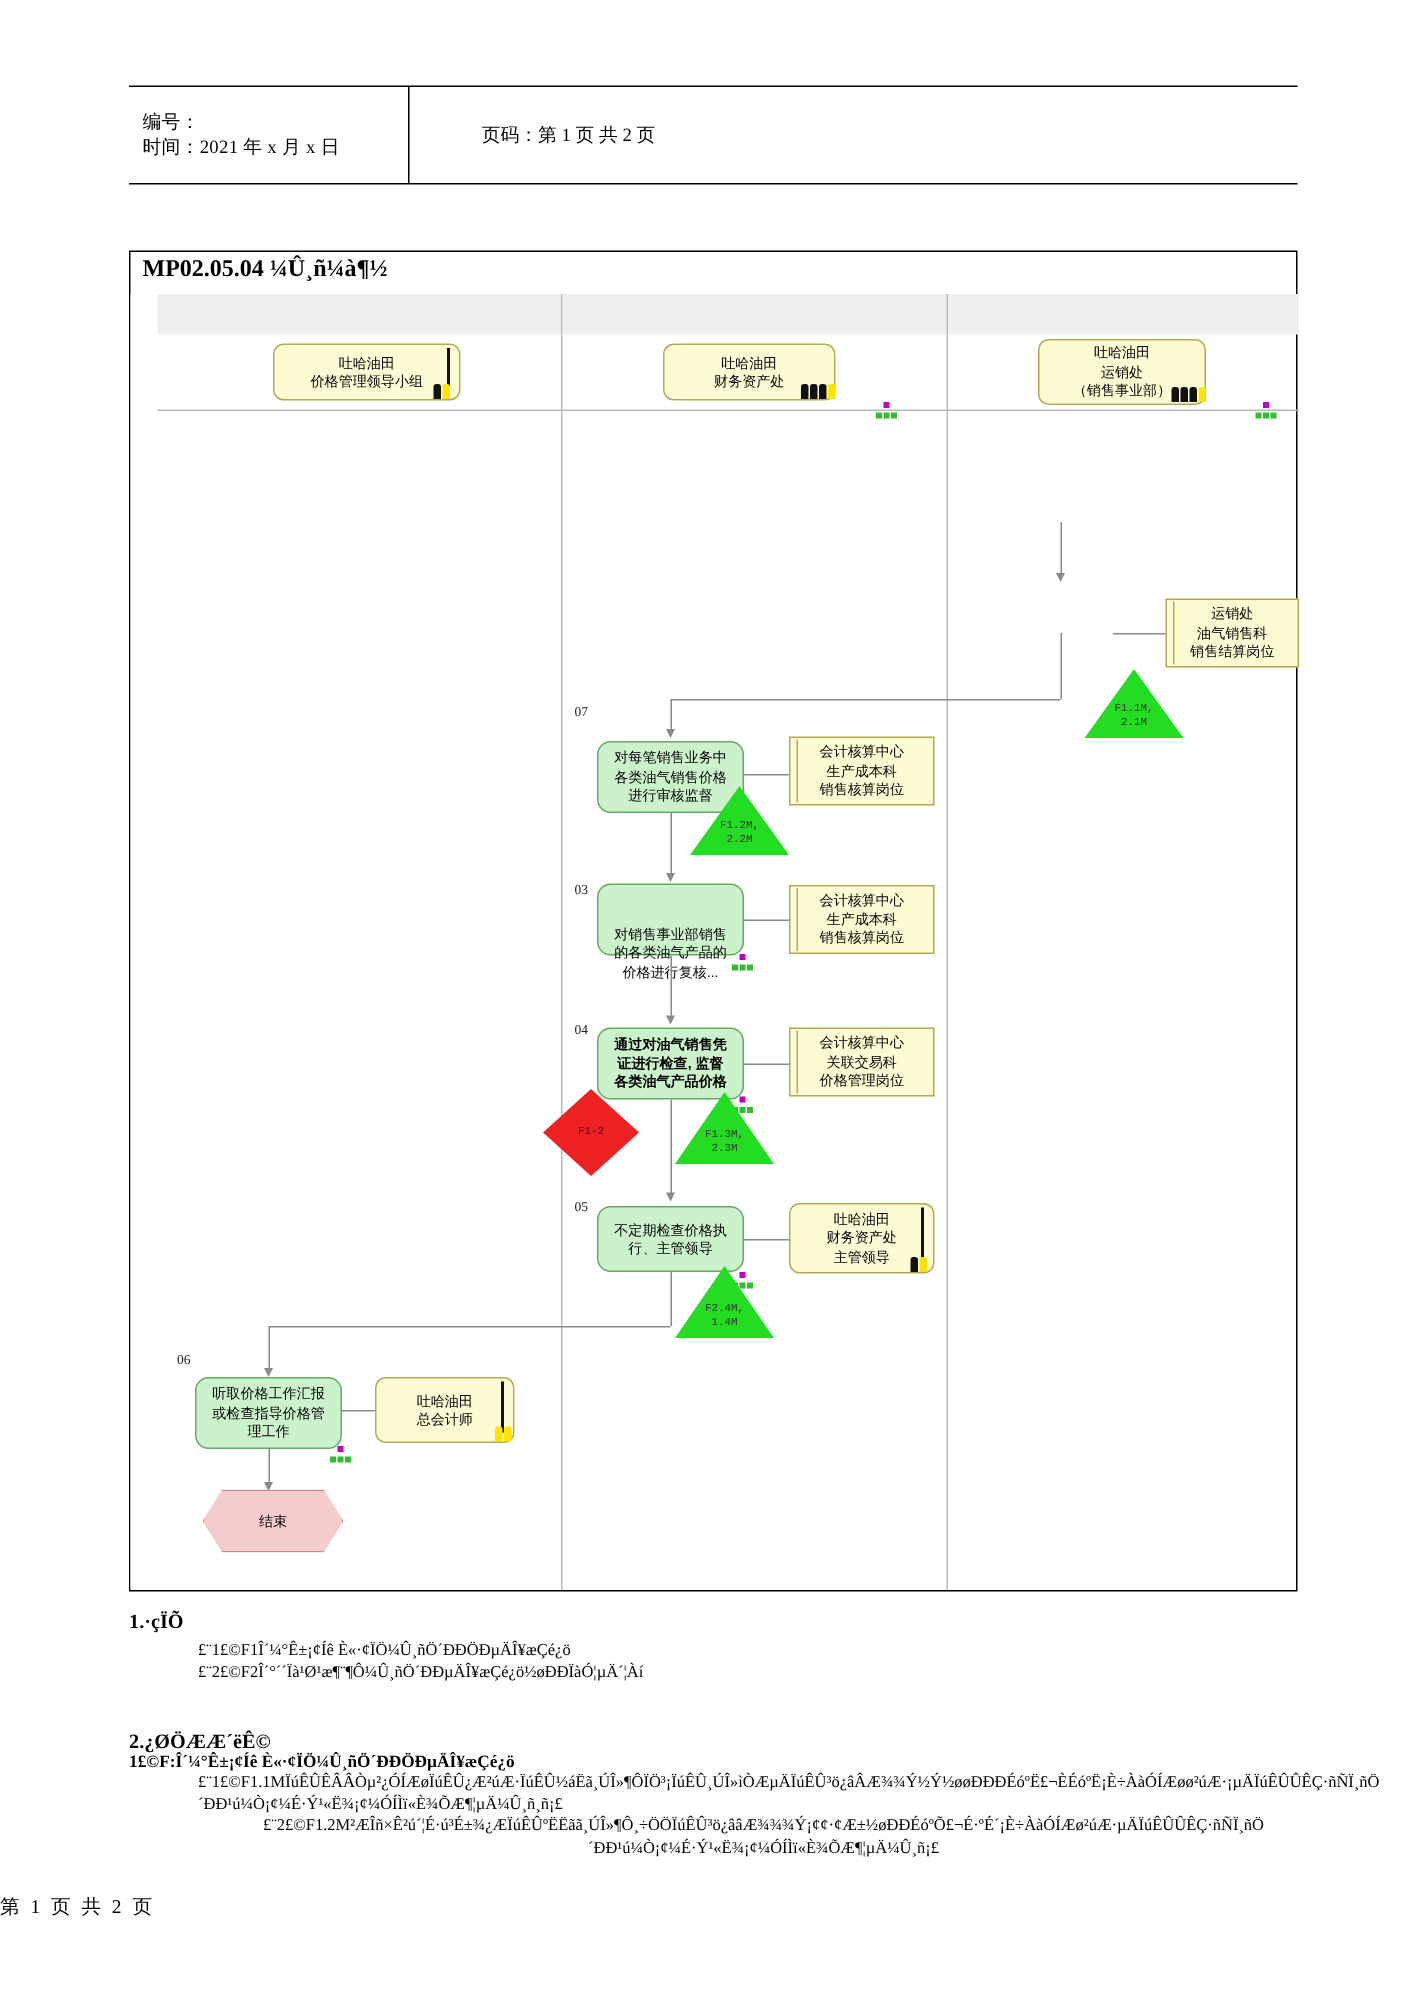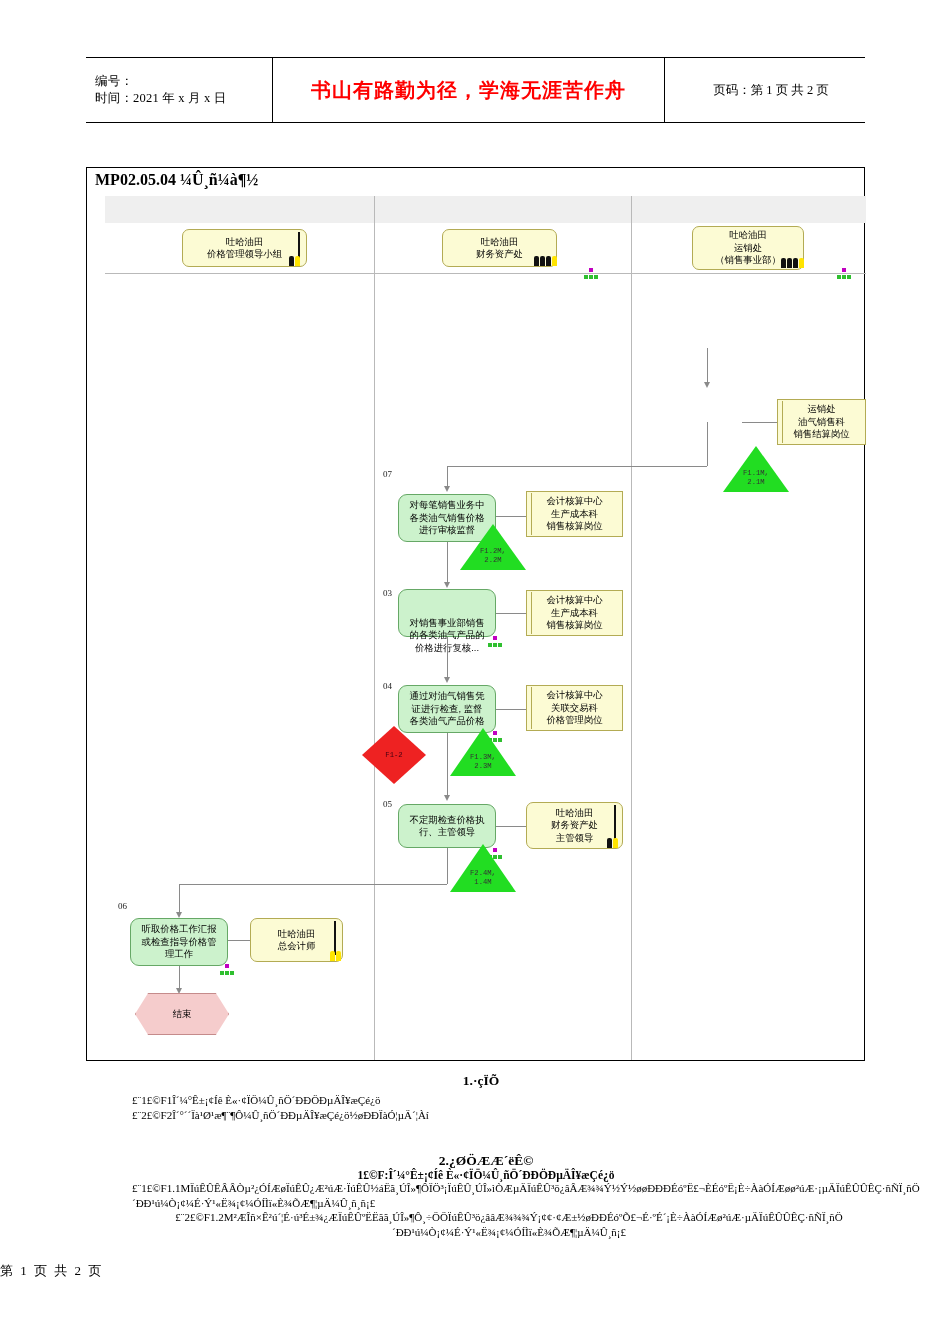--- a/index.html
+++ b/index.html
@@ -80,39 +80,36 @@
   .clust i.r{left:10px;top:7px;}
   .clust i.m{left:5px;top:7px;background:#2fbf2f;}
   .people{position:absolute;width:26px;height:13px;}
   .people b{position:absolute;display:block;width:5px;height:10px;background:#111;
             border-radius:2px 2px 0 0;top:2px;}
   .people b.y{background:#ffe400;}
   .bind{position:absolute;width:2px;background:#111;}
 
   
   .txt{position:absolute;left:86px;font-family:"Liberation Serif",serif;}
-  .h-sec{font-size:13.5px;font-weight:700;text-align:center;}
+  .h-sec{font-size:13.5px;font-weight:700;}
   .line{font-size:11px;line-height:14.5px;white-space:pre;}
   .ind{padding-left:46px;}
   .footer{position:absolute;left:0;top:1262px;width:848px;
           font-size:13px;letter-spacing:2px;}
 </style>
 </head>
 <body>
 
 <div class="page">
 
   <div class="hdr">
     <div class="hdr-cell hdr-left">
       <div>编号：</div>
       <div>时间：2021 年 x 月 x 日</div>
     </div>
-    <div class="hdr-cell hdr-mid">
-      <span>书山有路勤为径，学海无涯苦作舟</span>
-    </div>
     <div class="hdr-cell hdr-right">
       <span>页码：第 1 页  共 2 页</span>
     </div>
   </div>
 
   <div class="diagram">
     <div class="dg-title">MP02.05.04 ¼Û¸ñ¼à¶½</div>
 
     <div class="dg-body">
 
@@ -238,21 +235,21 @@
           <i class="l"></i>
           <i class="m"></i>
           <i class="r"></i>
         </span>
 
       <div class="ln lnv" style="left:360px;top:441px;height:44px;"></div>
       <div class="arw" style="left:356.5px;top:481px;"></div>
 
       <span class="stepno" style="left:296px;top:485px;">04</span>
       <div class="node proc" style="left:311px;top:489px;width:98px;height:48px;">
-        <span style="white-space:pre-line;">通过对油气销售凭
+        <span style="white-space:pre-line;font-weight:bold;">通过对油气销售凭
 证进行检查, 监督
 各类油气产品价格</span>
       </div>
       <div class="node role" style="left:439px;top:489px;width:97px;height:46px;">
         <span class="bar"></span>
         <span style="white-space:pre-line;">会计核算中心
 关联交易科
 价格管理岗位</span>
       </div>
       <div class="ln lnh" style="left:409px;top:513px;width:30px;"></div>

